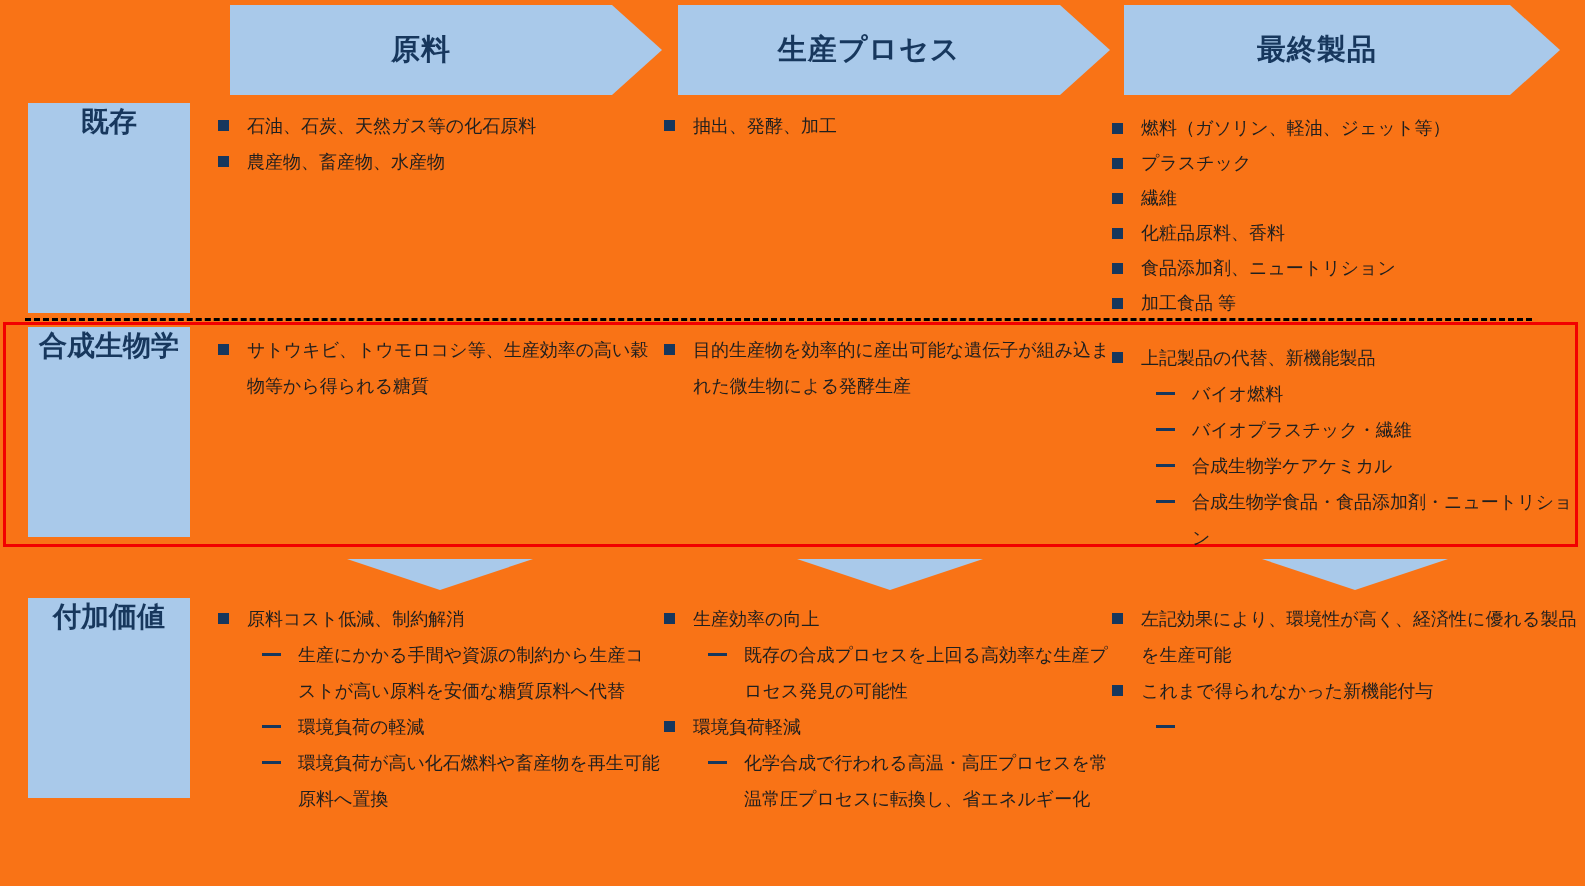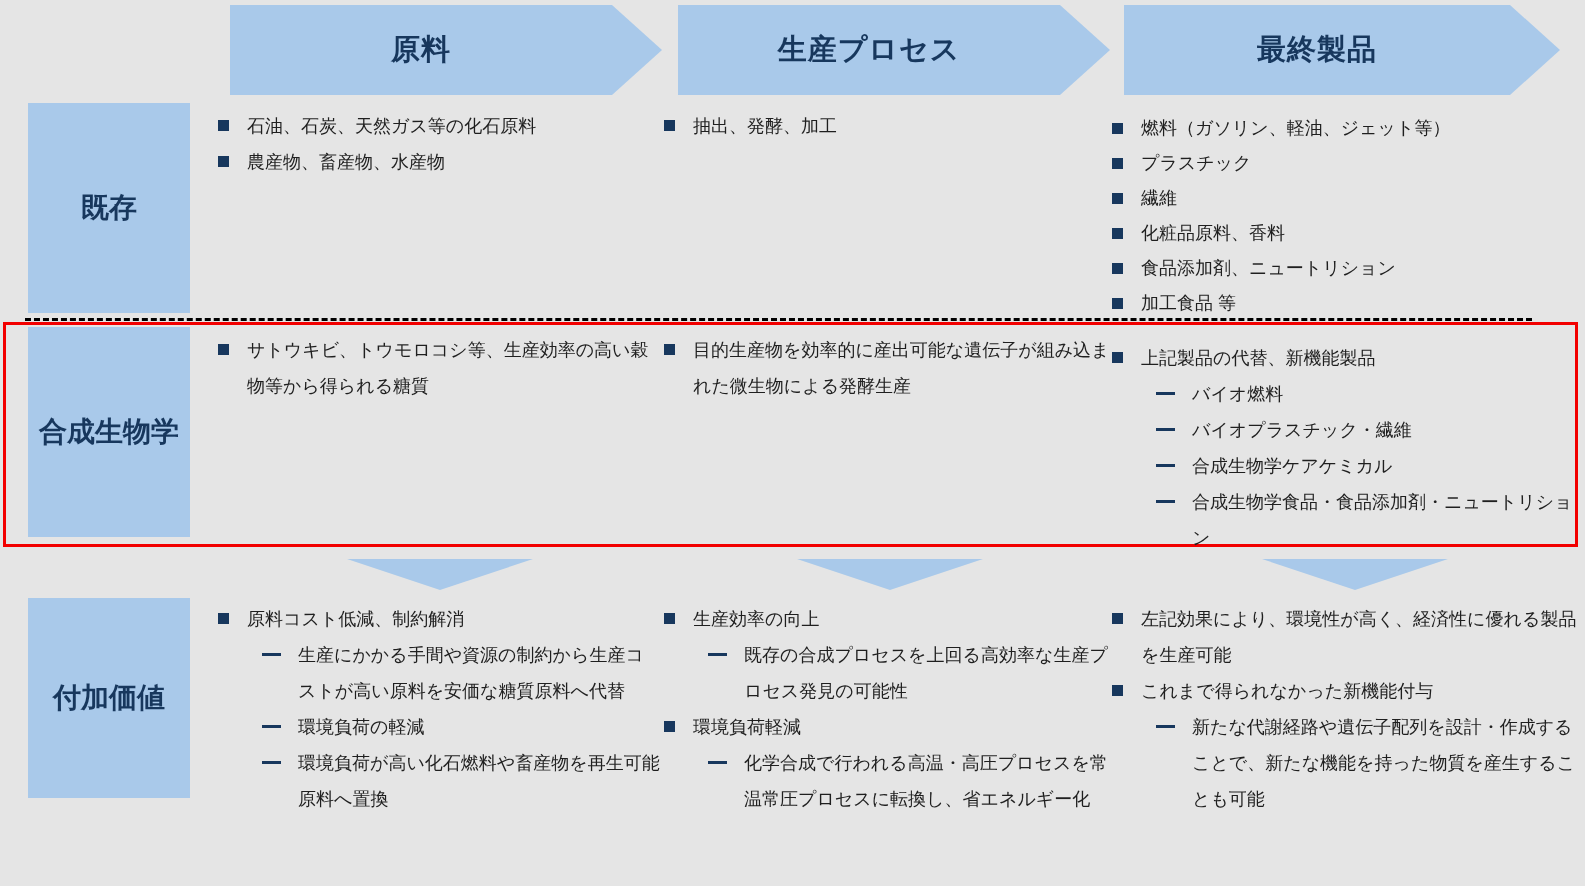--- a/index.html
+++ b/index.html
@@ -1,35 +1,35 @@
 <!DOCTYPE html>
 <html><head>
 <meta charset="utf-8">
 <style>
   html,body { margin:0; padding:0; background:#ffffff; }
   #stage {
-    position:relative; width:1585px; height:886px; background:#e5e5e5;
+    position:relative; width:1585px; height:886px; background:#f97316;
     font-family:"Liberation Sans","DejaVu Sans",sans-serif; overflow:hidden;
   }
   
   .stage-arrow {
     position:absolute; top:5px; height:90px; background:#A9C9EA;
     clip-path:polygon(0 0, calc(100% - 50px) 0, 100% 50%, calc(100% - 50px) 100%, 0 100%);
     display:flex; align-items:center; justify-content:center;
     padding-right:50px; box-sizing:border-box;
     color:#17375D; font-weight:bold; font-size:29px; letter-spacing:1px;
   }
   #arrow-raw      { left:230px;  width:432px; }
   #arrow-process  { left:678px;  width:432px; }
   #arrow-product  { left:1124px; width:436px; }
 
   
   .row-box {
     position:absolute; left:28px; width:162px; background:#A9C9EA;
-    display:flex; align-items:center; justify-content:center;
+    display:flex; align-items:flex-start; justify-content:center;
     color:#17375D; font-weight:bold; font-size:28px; text-align:center;
   }
   #rowbox-existing { top:103px; height:210px; }
   #rowbox-synbio   { top:327px; height:210px; }
   #rowbox-value    { top:598px; height:200px; }
 
   
   #dashed-divider {
     position:absolute; left:25px; top:318px; width:1507px; height:0;
     border-top:3px dashed #000000;
@@ -245,17 +245,16 @@
         <span class="item-text">左記効果により、環境性が高く、経済性に優れる製品を生産可能</span>
       </div>
 
       <div class="item lv1">
         <span class="marker"></span>
         <span class="item-text">これまで得られなかった新機能付与</span>
       </div>
 
       <div class="item lv2">
         <span class="marker"></span>
-        <span class="item-text">新たな代謝経路や遺伝子配列を設計・作成することで、新たな機能を持った物質を産生することも可能</span>
       </div>
     </div>
 
 </div>
 
 </body></html>

